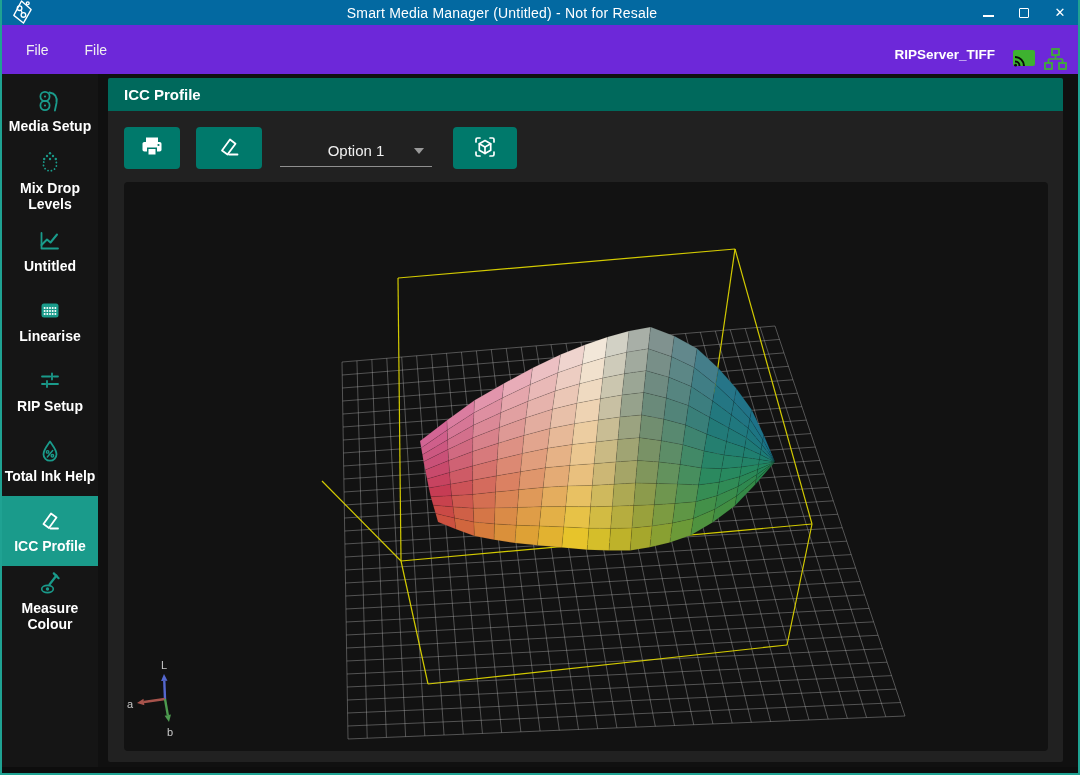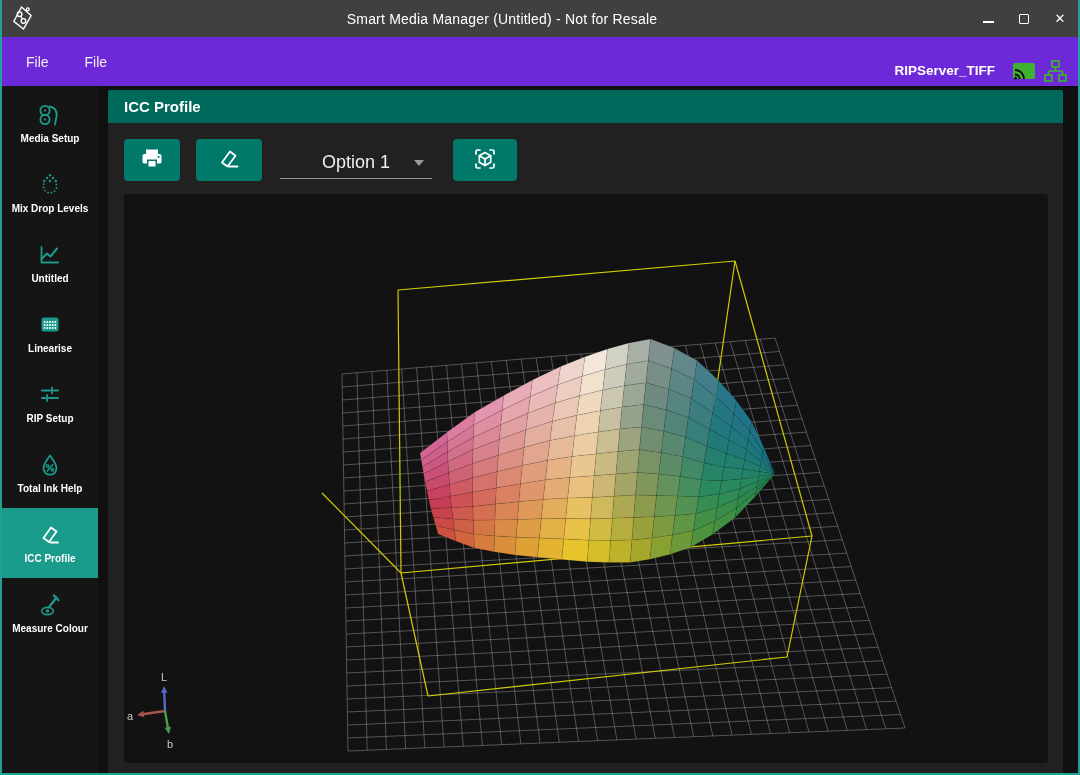--- a/index.html
+++ b/index.html
@@ -1,58 +1,58 @@
 <!DOCTYPE html>
 <html><head>
 <meta charset="utf-8">
 <style>
   html,body{margin:0;padding:0;background:#000;}
   *{box-sizing:border-box;font-family:"Liberation Sans",sans-serif;}
   .window{position:relative;width:1080px;height:775px;background:#0d0d0d;
           border-left:2px solid #1fa292;border-right:2px solid #1fa292;border-bottom:2px solid #1fa292;
           overflow:hidden;}
   
-  .titlebar{height:37px;background:#404040;display:flex;align-items:center;}
+  .titlebar{height:25px;background:#0369a1;display:flex;align-items:center;}
   .logo{margin-left:7px;display:flex;align-items:center;}
   .title{flex:1;text-align:center;color:#fff;font-size:14px;letter-spacing:.2px;}
   .win-controls{display:flex;align-items:stretch;height:100%;}
   .win-btn{width:36px;display:flex;align-items:center;justify-content:center;color:#fff;cursor:default;}
   .btn-min-bar{width:11px;height:2px;background:#fff;margin-top:6px;}
   .btn-max-box{width:10px;height:10px;border:1.5px solid #fff;border-radius:1px;}
   .btn-close-glyph{font-size:13px;line-height:1;}
   
   .menubar{height:49px;background:#6d28d9;display:flex;align-items:center;color:#f0f0f0;font-size:14px;}
   .menu-item{margin-left:18px;padding:4px 6px;}
   .menu-item + .menu-item{margin-left:24px;}
-  .menu-right{margin-left:auto;display:flex;align-items:center;margin-right:10px;margin-top:18px;}
+  .menu-right{margin-left:auto;display:flex;align-items:flex-start;margin-right:10px;margin-top:18px;}
   .server-label{color:#fff;font-size:13.5px;font-weight:600;margin-right:10px;}
   .tray-icon{display:flex;align-items:center;margin-left:6px;}
   
   .body{display:flex;height:693px;}
   .sidebar{width:96px;background:#151515;padding-top:2px;flex:none;}
   .side-item{height:70px;display:flex;flex-direction:column;align-items:center;justify-content:center;gap:5px;}
-  .side-item .side-label{color:#fff;font-size:10px;font-weight:bold;text-align:center;line-height:1.1;}
+  .side-item .side-label{color:#fff;font-size:14px;font-weight:bold;text-align:center;line-height:1.1;}
   .side-item svg{display:block;}
   .side-item.selected{background:#1a9b8b;}
   .side-item.selected .ticon{stroke:#fff;}
   .ticon{stroke:#1a9b8b;fill:none;stroke-width:1.8;stroke-linecap:round;stroke-linejoin:round;}
   .ticon-fill{fill:#1a9b8b;stroke:none;}
   .ticon-dot{fill:#fff;}
   .main{position:relative;flex:1;background:#101010;}
   .panel{position:absolute;left:10px;top:4px;right:15px;bottom:5px;background:#212121;border-radius:2px;}
   .page-header{height:33px;background:#00695c;display:flex;align-items:center;border-radius:2px 2px 0 0;}
   .page-header .ph-title{color:#fff;font-size:15px;font-weight:bold;margin-left:16px;}
   .tool-btn{position:absolute;top:49px;height:42px;background:#00796b;border:none;border-radius:4px;
             display:flex;align-items:center;justify-content:center;padding:0;}
   .btn-print{left:16px;width:56px;}
   .btn-erase{left:88px;width:66px;}
   .btn-view3d{left:345px;width:64px;}
   .dropdown{position:absolute;left:172px;top:57px;width:152px;height:32px;
             border-bottom:1px solid #8f8f8f;display:flex;align-items:center;justify-content:center;}
-  .dd-value{color:#f0f0f0;font-size:18px;}
+  .dd-value{color:#f0f0f0;font-size:15px;}
   .dd-caret{position:absolute;right:8px;top:13px;width:0;height:0;
             border-left:5px solid transparent;border-right:5px solid transparent;border-top:6px solid #9a9a9a;}
   .viewport{position:absolute;left:16px;right:15px;top:104px;bottom:11px;background:#121212;border-radius:4px;overflow:hidden;}
   .viewport svg{display:block;width:100%;height:100%;}
 </style>
 </head>
 <body>
 
 <div class="window">
 

